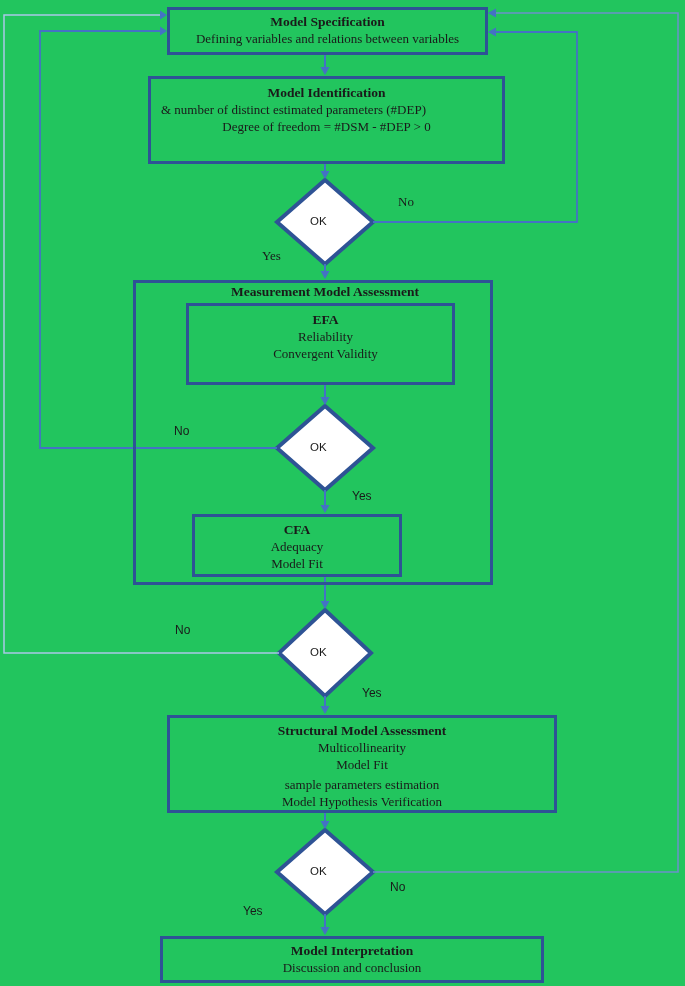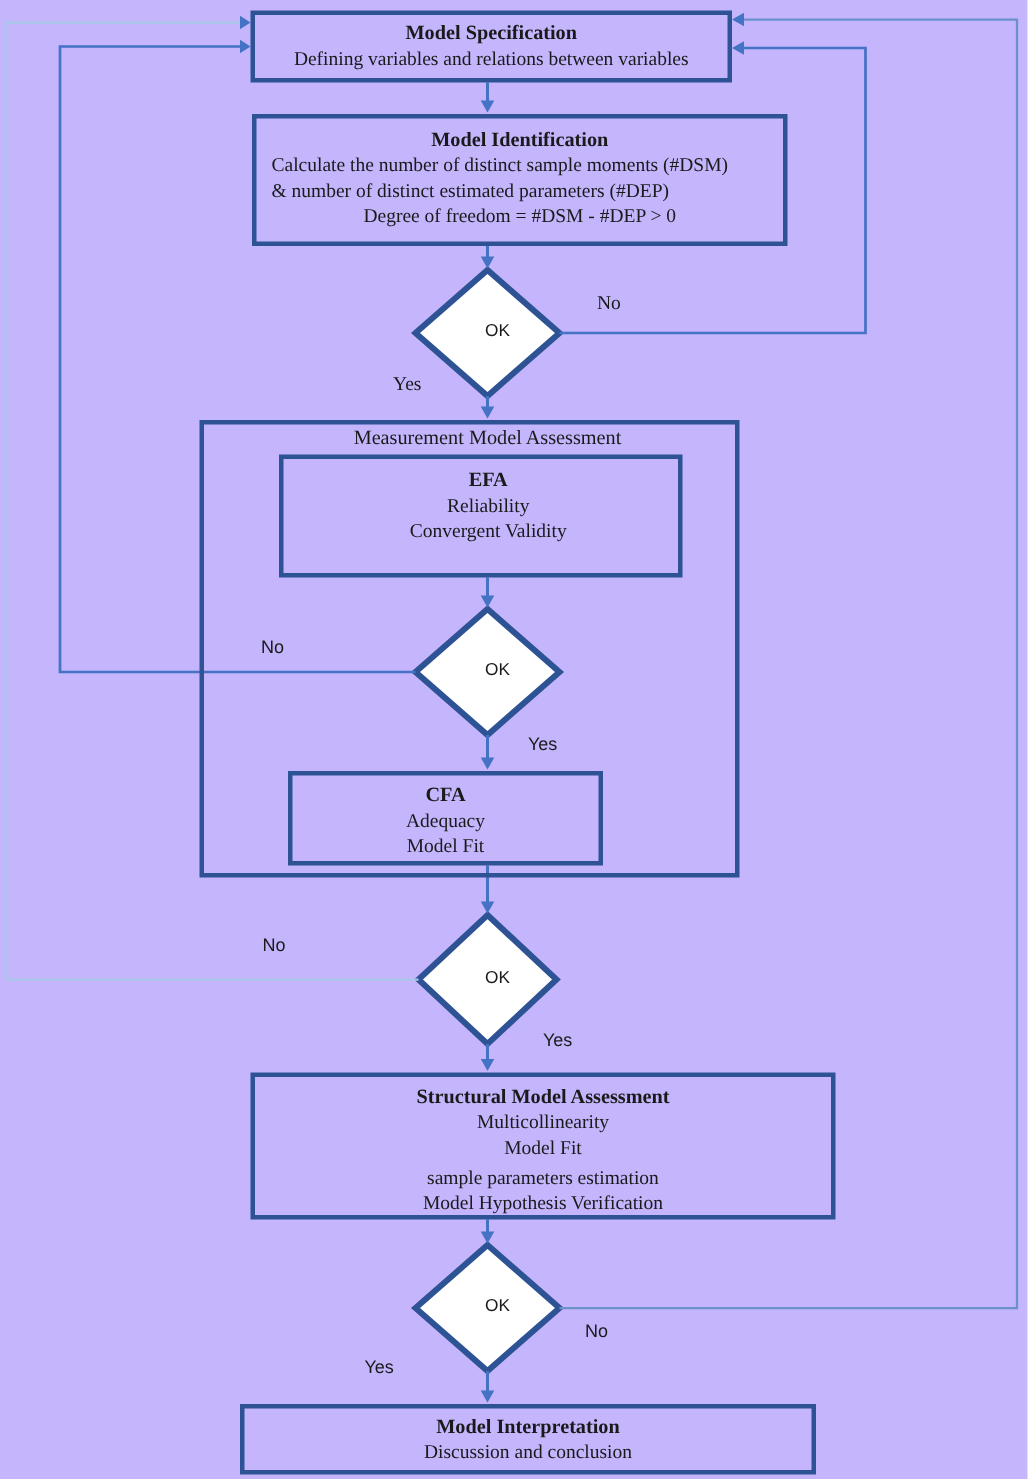--- a/index.html
+++ b/index.html
@@ -4,40 +4,40 @@
 <style>
   :root{
     --box-border:#2e5395;
     --connector:#4472c4;
     --loop-light:#a9c7e8;
     --loop-medium:#6b91cb;
     --text:#1a1a1a;
   }
   html,body{margin:0;padding:0;background:#ffffff;}
   #canvas{
-    position:relative;width:685px;height:986px;background:#c4b5fd;
+    position:relative;width:685px;height:986px;background:#22c55e;
     font-family:"Liberation Serif", serif;color:var(--text);overflow:hidden;
   }
   #wires{position:absolute;left:0;top:0;}
   .box{
     position:absolute;box-sizing:border-box;border:3px solid var(--box-border);
     background:transparent;text-align:center;
   }
   .box .title{font-weight:bold;font-size:13.5px;line-height:17px;}
   .box .line{font-size:13px;line-height:17px;}
   .left-line{text-align:left;padding-left:10px;}
   .container-title{
     position:absolute;left:133px;top:284px;width:384px;text-align:center;
-    font-weight:normal;font-size:13.5px;
+    font-weight:bold;font-size:13.5px;
   }
   .lbl{position:absolute;font-size:13px;line-height:14px;}
   .lbl-serif{font-family:"Liberation Serif", serif;}
   .lbl-sans{font-family:"Liberation Sans", sans-serif;font-size:12px;}
   .ok-label{
-    position:absolute;width:30px;text-align:right;
+    position:absolute;width:30px;text-align:left;
     font-family:"Liberation Sans", sans-serif;font-size:11.5px;
   }
   .gap-above{margin-top:3px;}
 </style>
 </head>
 <body>
 
 <div id="canvas">
 
   <svg id="wires" width="685" height="986" viewBox="0 0 685 986">
@@ -85,23 +85,22 @@
 
     <polyline points="279,653 4,653 4,15 160,15" fill="none" stroke-width="1.5" stroke="#a9c7e8"></polyline>
     <polygon points="160,10.5 160,19.5 167,15" fill="#4472c4"></polygon>
   </svg>
 
   <div class="box" style="left:167px;top:7px;width:321px;height:48px;padding-top:3px;">
     <div class="title">Model Specification</div>
     <div class="line">Defining variables and relations between variables</div>
   </div>
 
-  <div class="box" style="left:148px;top:76px;width:357px;height:88px;padding-top:5px;margin-left:20px;">
+  <div class="box" style="left:148px;top:76px;width:357px;height:88px;padding-top:5px;">
     <div class="title">Model Identification</div>
-    <div class="line left-line">Calculate the number of distinct sample moments (#DSM)</div>
     <div class="line left-line">&amp; number of distinct estimated parameters (#DEP)</div>
     <div class="line">Degree of freedom = #DSM -  #DEP &gt; 0</div>
   </div>
 
   <div class="box" style="left:133px;top:280px;width:360px;height:305px;"></div>
   <div class="container-title">Measurement Model Assessment</div>
 
   <div class="box" style="left:186px;top:303px;width:269px;height:82px;padding-top:5px;padding-left:10px;">
     <div class="title">EFA</div>
     <div class="line">Reliability</div>

